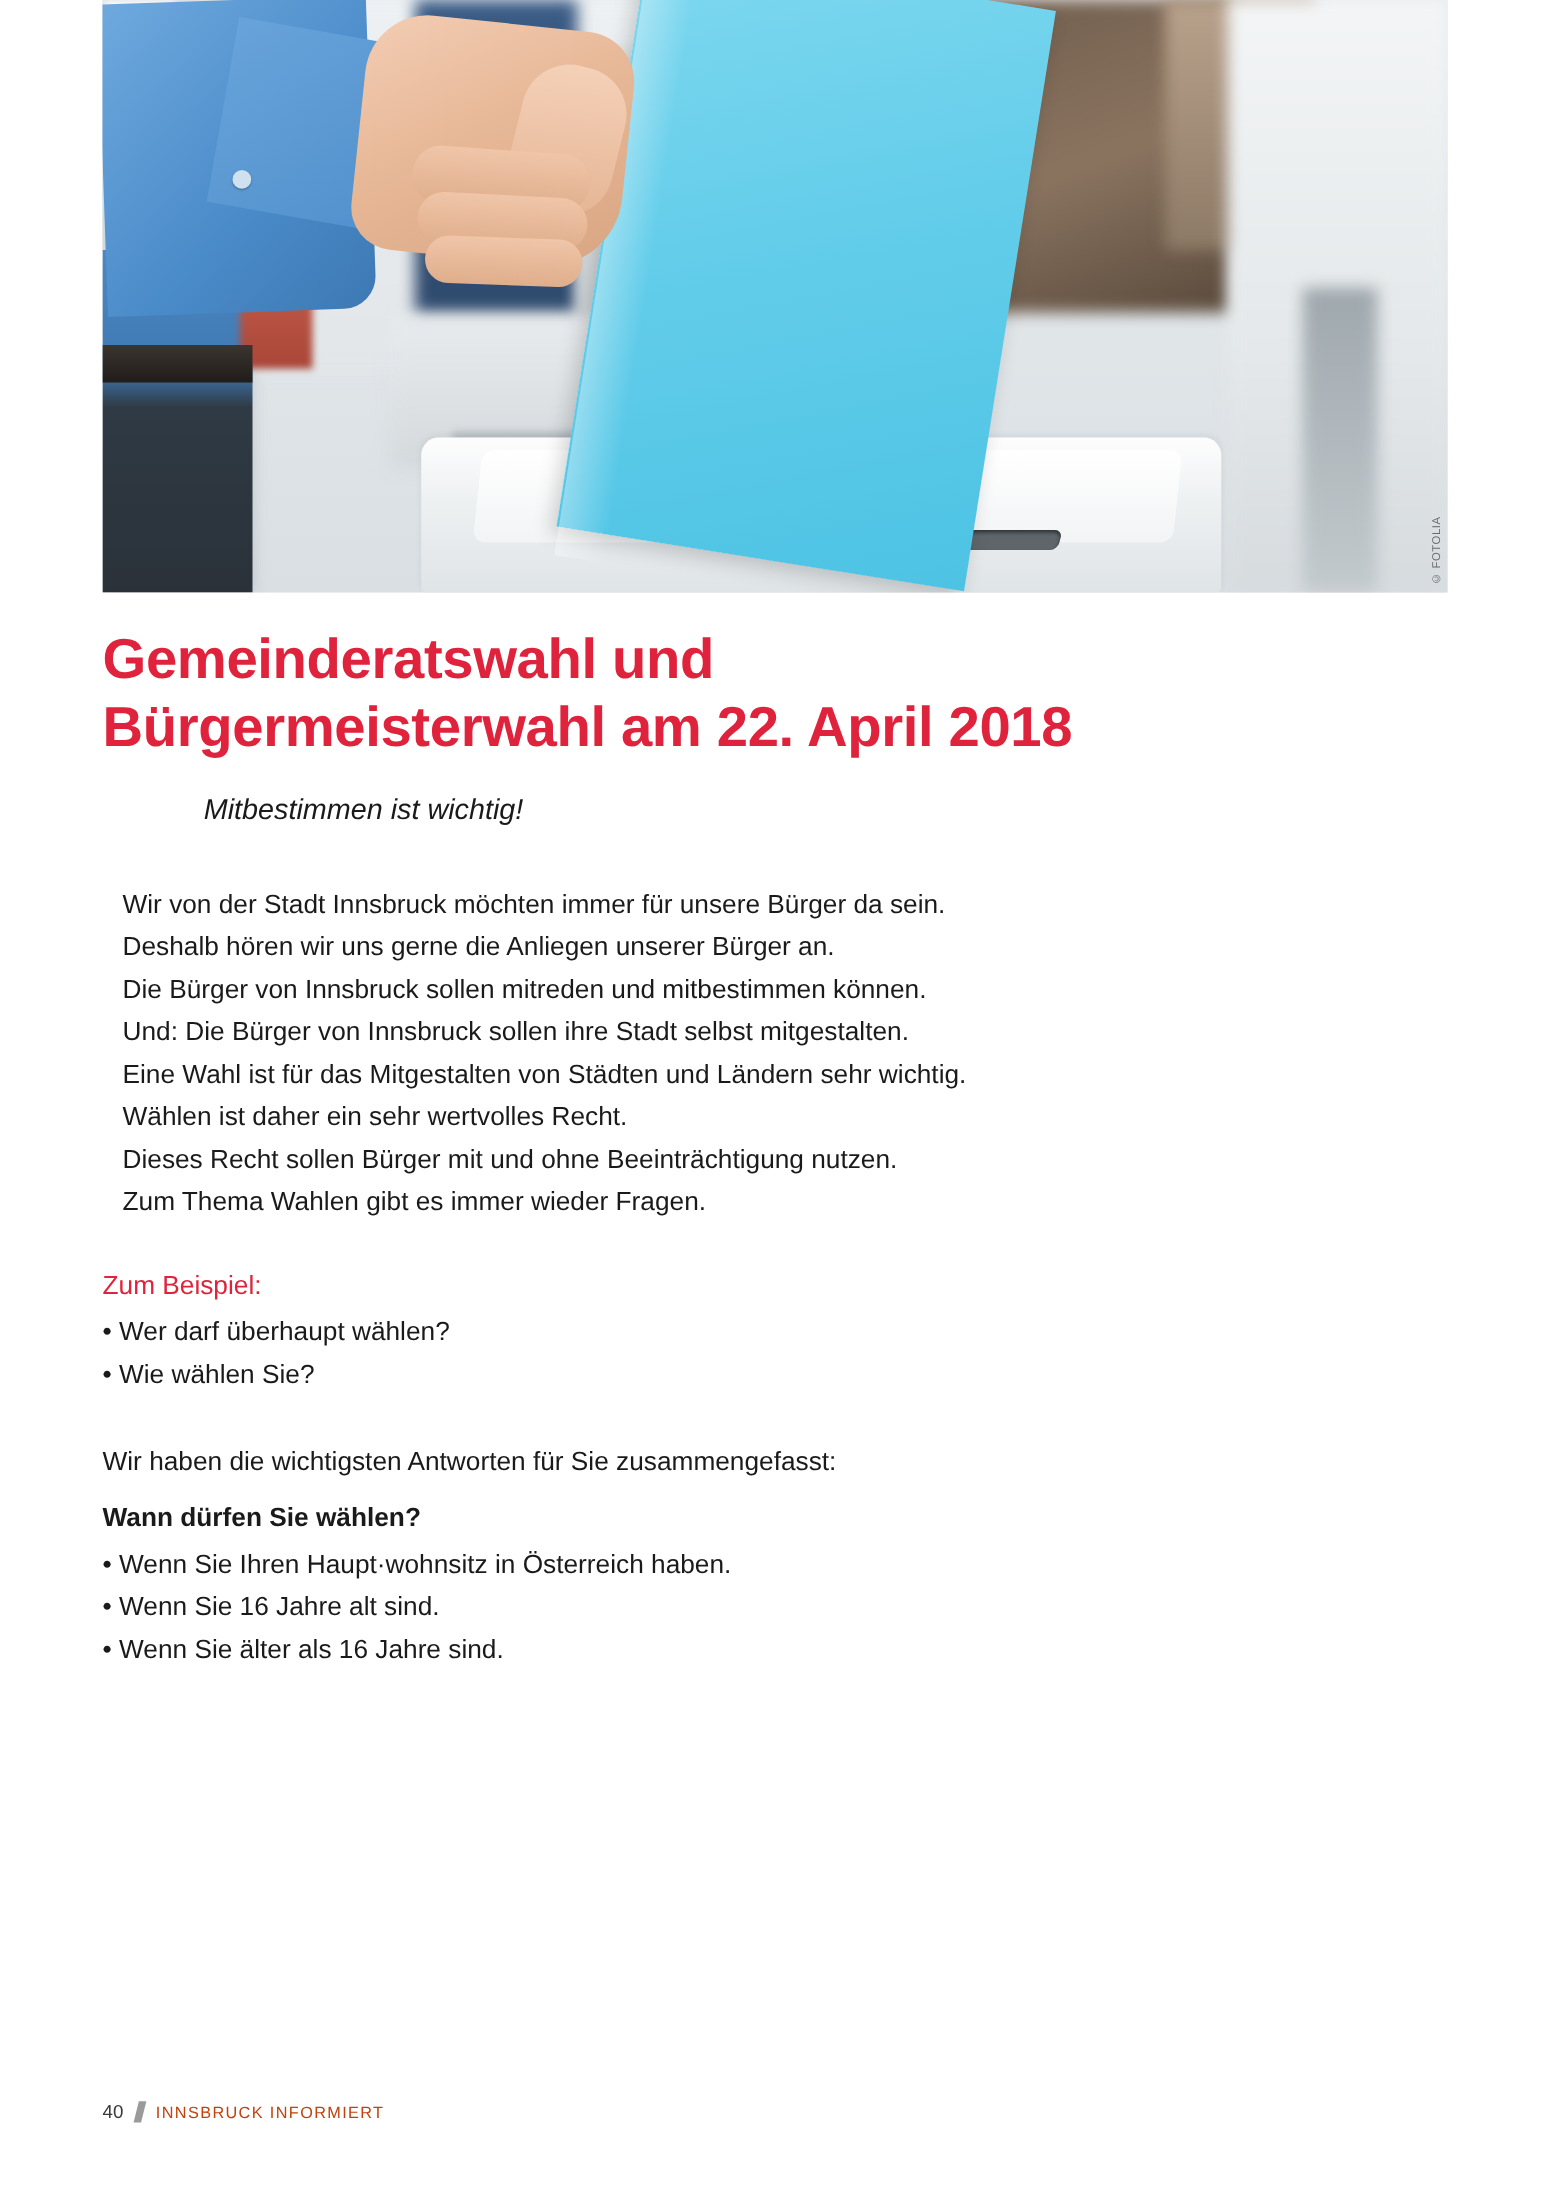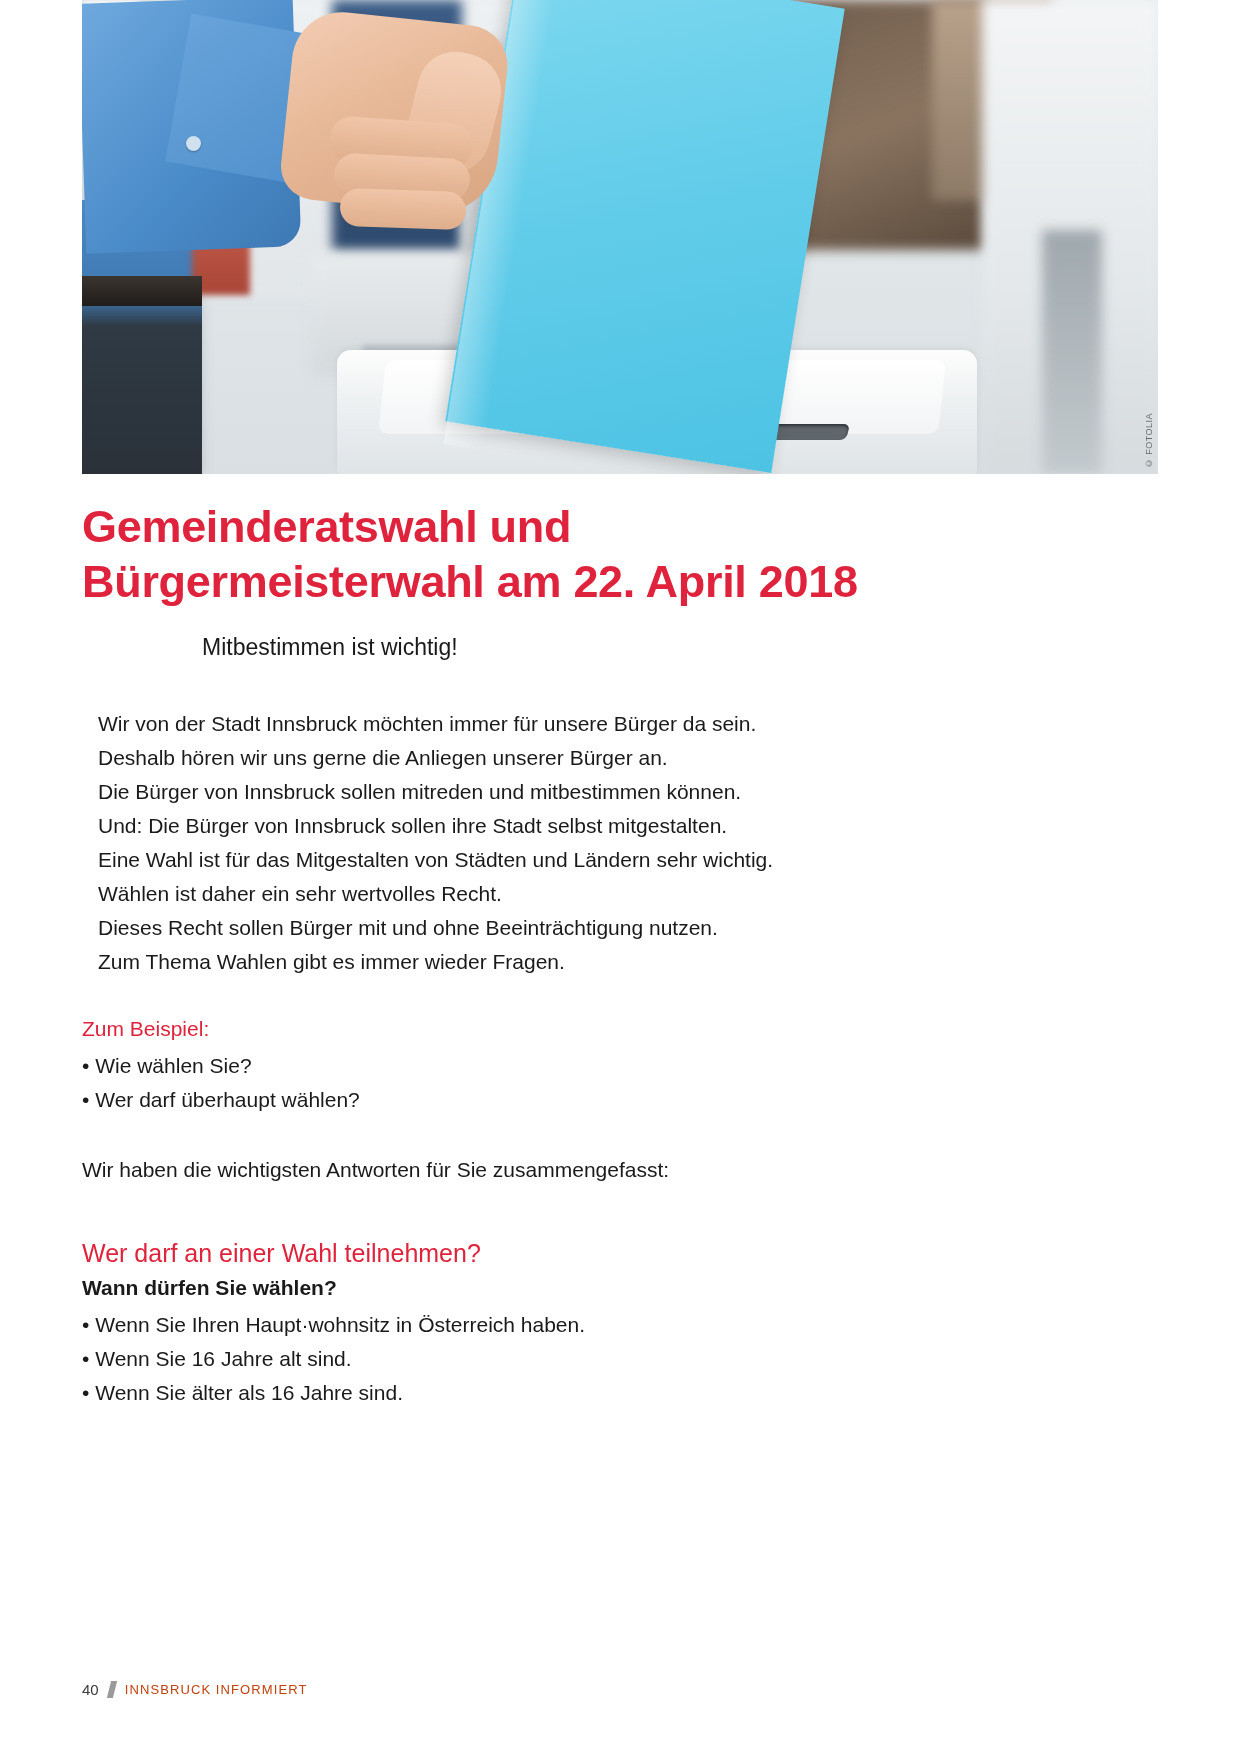--- a/index.html
+++ b/index.html
@@ -246,23 +246,24 @@
   }
   h1.headline {
     margin: 0;
     color: #e0233c;
     font-size: 45px;
     line-height: 1.22;
     font-weight: bold;
     letter-spacing: -0.3px;
   }
   .subhead {
-    margin: 24px 0 0 120px;
+    margin: 24px 0 0 81px;
     font-size: 23px;
     color: #1a1a1a;
+    font-style: italic;
   }
   .para {
     margin: 46px 0 0 16px;
     font-size: 21px;
     line-height: 1.62;
     color: #1a1a1a;
   }
   .para .line { display: block; }
 
   .sec-red {
@@ -381,27 +382,26 @@
       <span class="line">Die Bürger von Innsbruck sollen mitreden und mitbestimmen können.</span>
       <span class="line">Und: Die Bürger von Innsbruck sollen ihre Stadt selbst mitgestalten.</span>
       <span class="line">Eine Wahl ist für das Mitgestalten von Städten und Ländern sehr wichtig.</span>
       <span class="line">Wählen ist daher ein sehr wertvolles Recht.</span>
       <span class="line">Dieses Recht sollen Bürger mit und ohne Beeinträchtigung nutzen.</span>
       <span class="line">Zum Thema Wahlen gibt es immer wieder Fragen.</span>
     </div>
 
     <div class="sec-red">Zum Beispiel:</div>
     <ul class="bullets">
+      <li>Wer darf überhaupt wählen?</li>
       <li>Wie wählen Sie?</li>
-      <li>Wer darf überhaupt wählen?</li>
     </ul>
 
     <div class="para-single">Wir haben die wichtigsten Antworten für Sie zusammengefasst:</div>
 
-    <div class="sec-red big">Wer darf an einer Wahl teilnehmen?</div>
     <div class="sec-black">Wann dürfen Sie wählen?</div>
     <ul class="bullets">
       <li>Wenn Sie Ihren Haupt·wohnsitz in Österreich haben.</li>
       <li>Wenn Sie 16 Jahre alt sind.</li>
       <li>Wenn Sie älter als 16 Jahre sind.</li>
     </ul>
   </div>
 
   <div class="footer">
     <span class="page-no">40</span>

